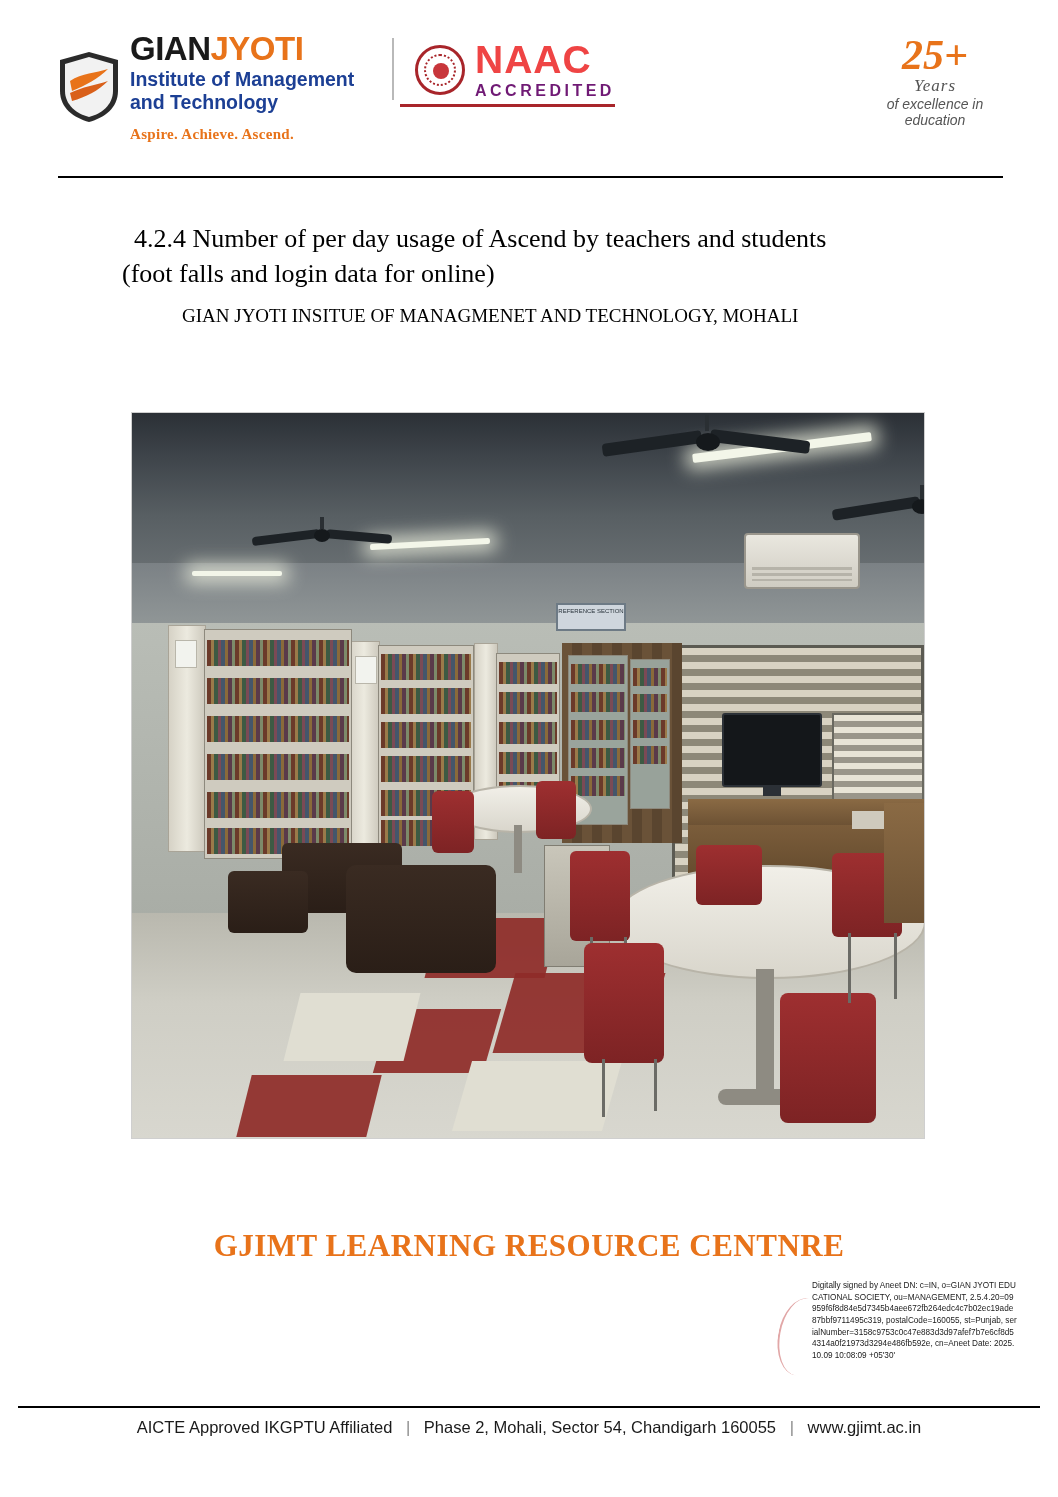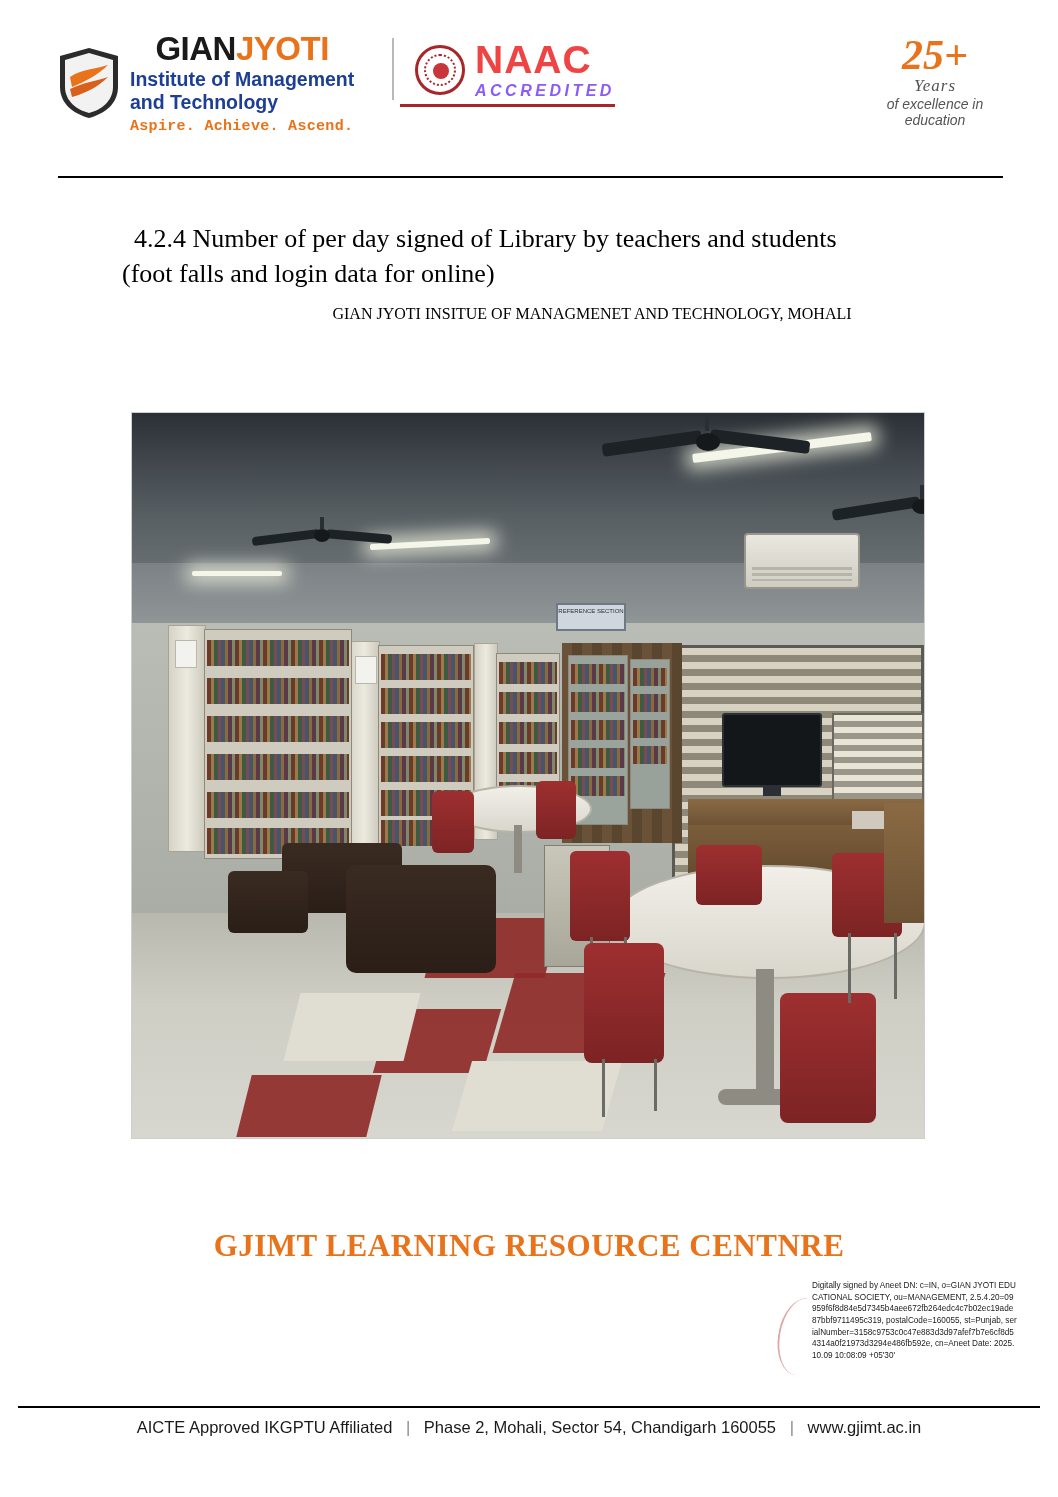--- a/index.html
+++ b/index.html
@@ -40,37 +40,36 @@
   .shield svg { display:block; }
   .gj-text {
     line-height: 1;
   }
   .gj-top {
     font-family: "Liberation Sans", sans-serif;
     font-weight: bold;
     font-size: 33px;
     letter-spacing: -0.5px;
     color: #1a1a1a;
-    text-align: center;
   }
   .gj-top .orange { color: #e8731a; }
   .gj-sub {
     font-family: "Liberation Sans", sans-serif;
     font-weight: bold;
     font-size: 19.5px;
     color: #1c3f94;
     margin-top: 3px;
     line-height: 1.18;
   }
   .gj-tag {
-    font-family: Liberation Mono, monospace;
+    font-family: Liberation Serif, serif;
     font-weight: bold;
     font-size: 15px;
     color: #e8731a;
-    margin-top: 5px;
+    margin-top: 13px;
     letter-spacing: 0.3px;
   }
   .divider-vert {
     position: absolute;
     left: 392px;
     top: 20px;
     width: 2px;
     height: 62px;
     background: #b9b9b9;
   }
@@ -113,24 +112,23 @@
     font-family: "Liberation Sans", sans-serif;
     font-weight: bold;
     font-size: 39px;
     color: #ef4444;
     letter-spacing: 1px;
   }
   .naac-acc {
     font-family: "Liberation Sans", sans-serif;
     font-weight: bold;
     font-size: 16px;
-    color: #8b5cf6;
+    color: #701a75;
     letter-spacing: 3.5px;
     margin-top: 4px;
-    font-style: italic;
   }
   .naac-rule {
     position: absolute;
     left: 400px;
     top: 86px;
     width: 215px;
     height: 3px;
     background: #a8252a;
   }
   .badge25 {
@@ -184,23 +182,22 @@
     font-family: "Liberation Serif", serif;
     font-size: 26px;
     line-height: 1.33;
     color: #000;
   }
   .doc-title .indent { padding-left: 12px; }
   .doc-subtitle {
     margin-top: 14px;
     padding-left: 60px;
     font-family: "Liberation Serif", serif;
-    font-size: 16px;
+    font-size: 19px;
     color: #000;
-    text-align: center;
   }
 
   
   .photo-frame {
     position: absolute;
     left: 131px;
     top: 412px;
     width: 792px;
     height: 725px;
     border: 1px solid #cfcfcf;
@@ -494,21 +491,21 @@
     <div class="yrs">Years</div>
     <div class="exc">of excellence in</div>
     <div class="exc">education</div>
   </div>
 </div>
 
 <div class="header-rule"></div>
 
 <div class="title-block">
   <div class="doc-title">
-    <div class="indent">4.2.4 Number of per day signed of Library by teachers and students</div>
+    <div class="indent">4.2.4 Number of per day usage of Ascend by teachers and students</div>
     <div>(foot falls and login data for online)</div>
   </div>
   <div class="doc-subtitle">GIAN JYOTI INSITUE OF MANAGMENET AND TECHNOLOGY, MOHALI</div>
 </div>
 
 <div class="photo-frame">
   <div class="photo">
 
     <div class="ph-ceiling"></div>
     <div class="ph-ceiling2"></div>

